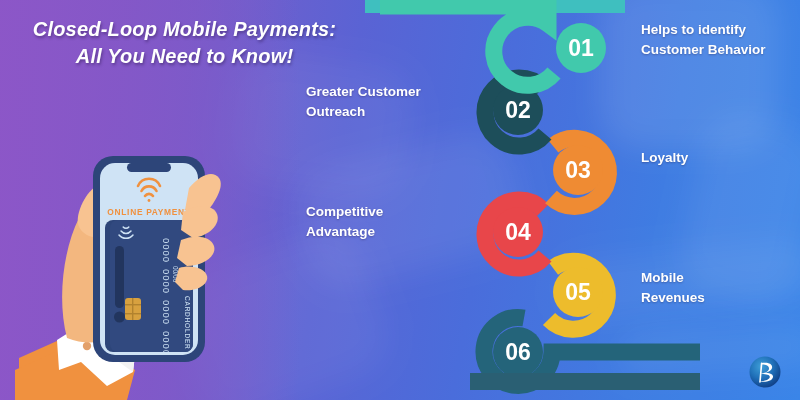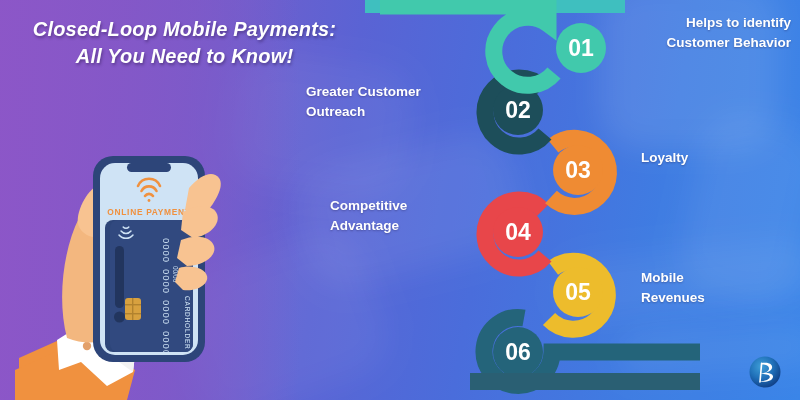--- a/index.html
+++ b/index.html
@@ -37,24 +37,24 @@
   .illus svg{display:block;}
 
   
   .rings{position:absolute;left:0;top:0;width:800px;height:400px;}
 
   
   .lbl{position:absolute;color:#fff;font-size:13.5px;font-weight:bold;line-height:1.45;
     text-shadow:0 1px 2px rgba(35,25,70,.35);}
   .lbl.r{left:641px;}
   .lbl.l{left:306px;}
-  .l1{top:13px;width:150px;text-align:right;}
+  .l1{top:20px;width:150px;}
   .l2{top:82px;width:150px;}
   .l3{top:148px;width:152px;}
-  .l4{top:196px;width:150px;margin-left:24px;}
+  .l4{top:202px;width:150px;}
   .l5{top:268px;width:150px;}
   .l6{top:328px;width:160px;}
 
   
   .brand{position:absolute;left:748px;top:355px;width:34px;height:34px;}
 </style>
 </head>
 <body>
 
 <div id="infographic">

